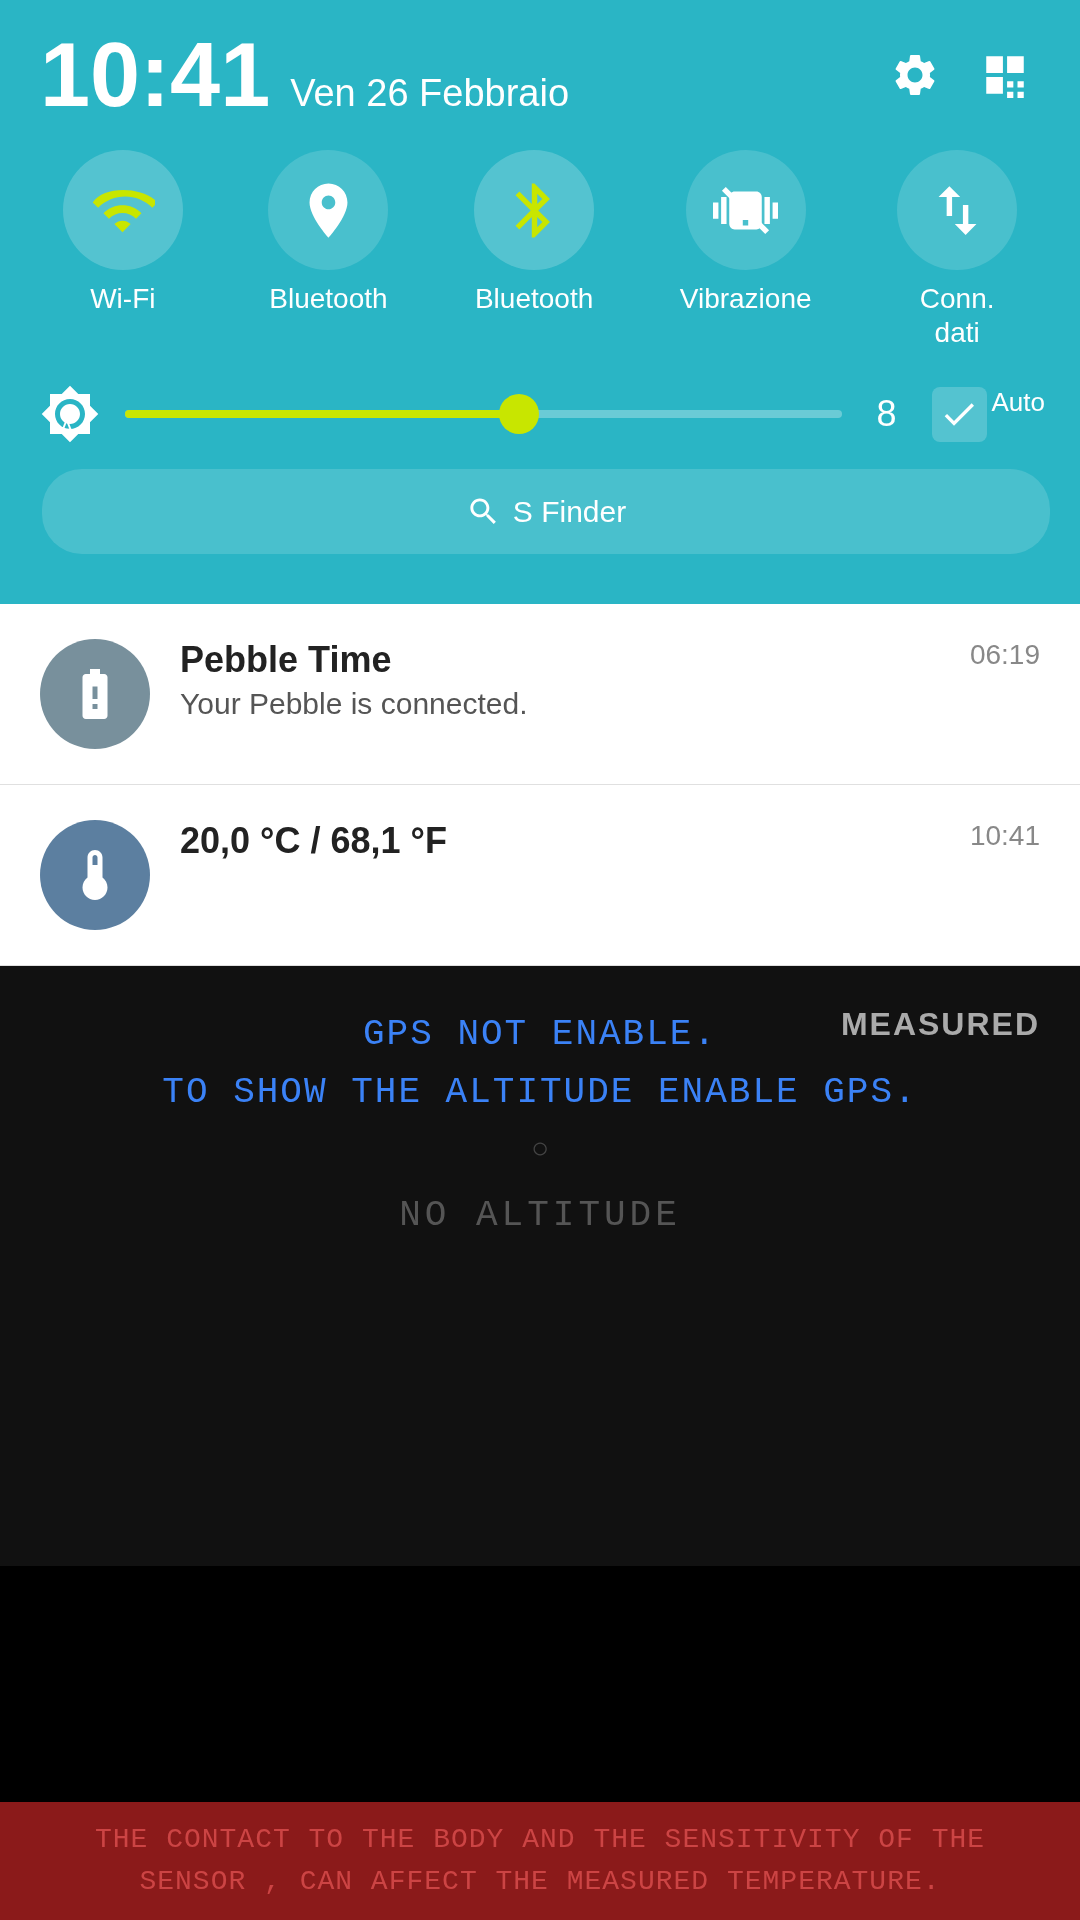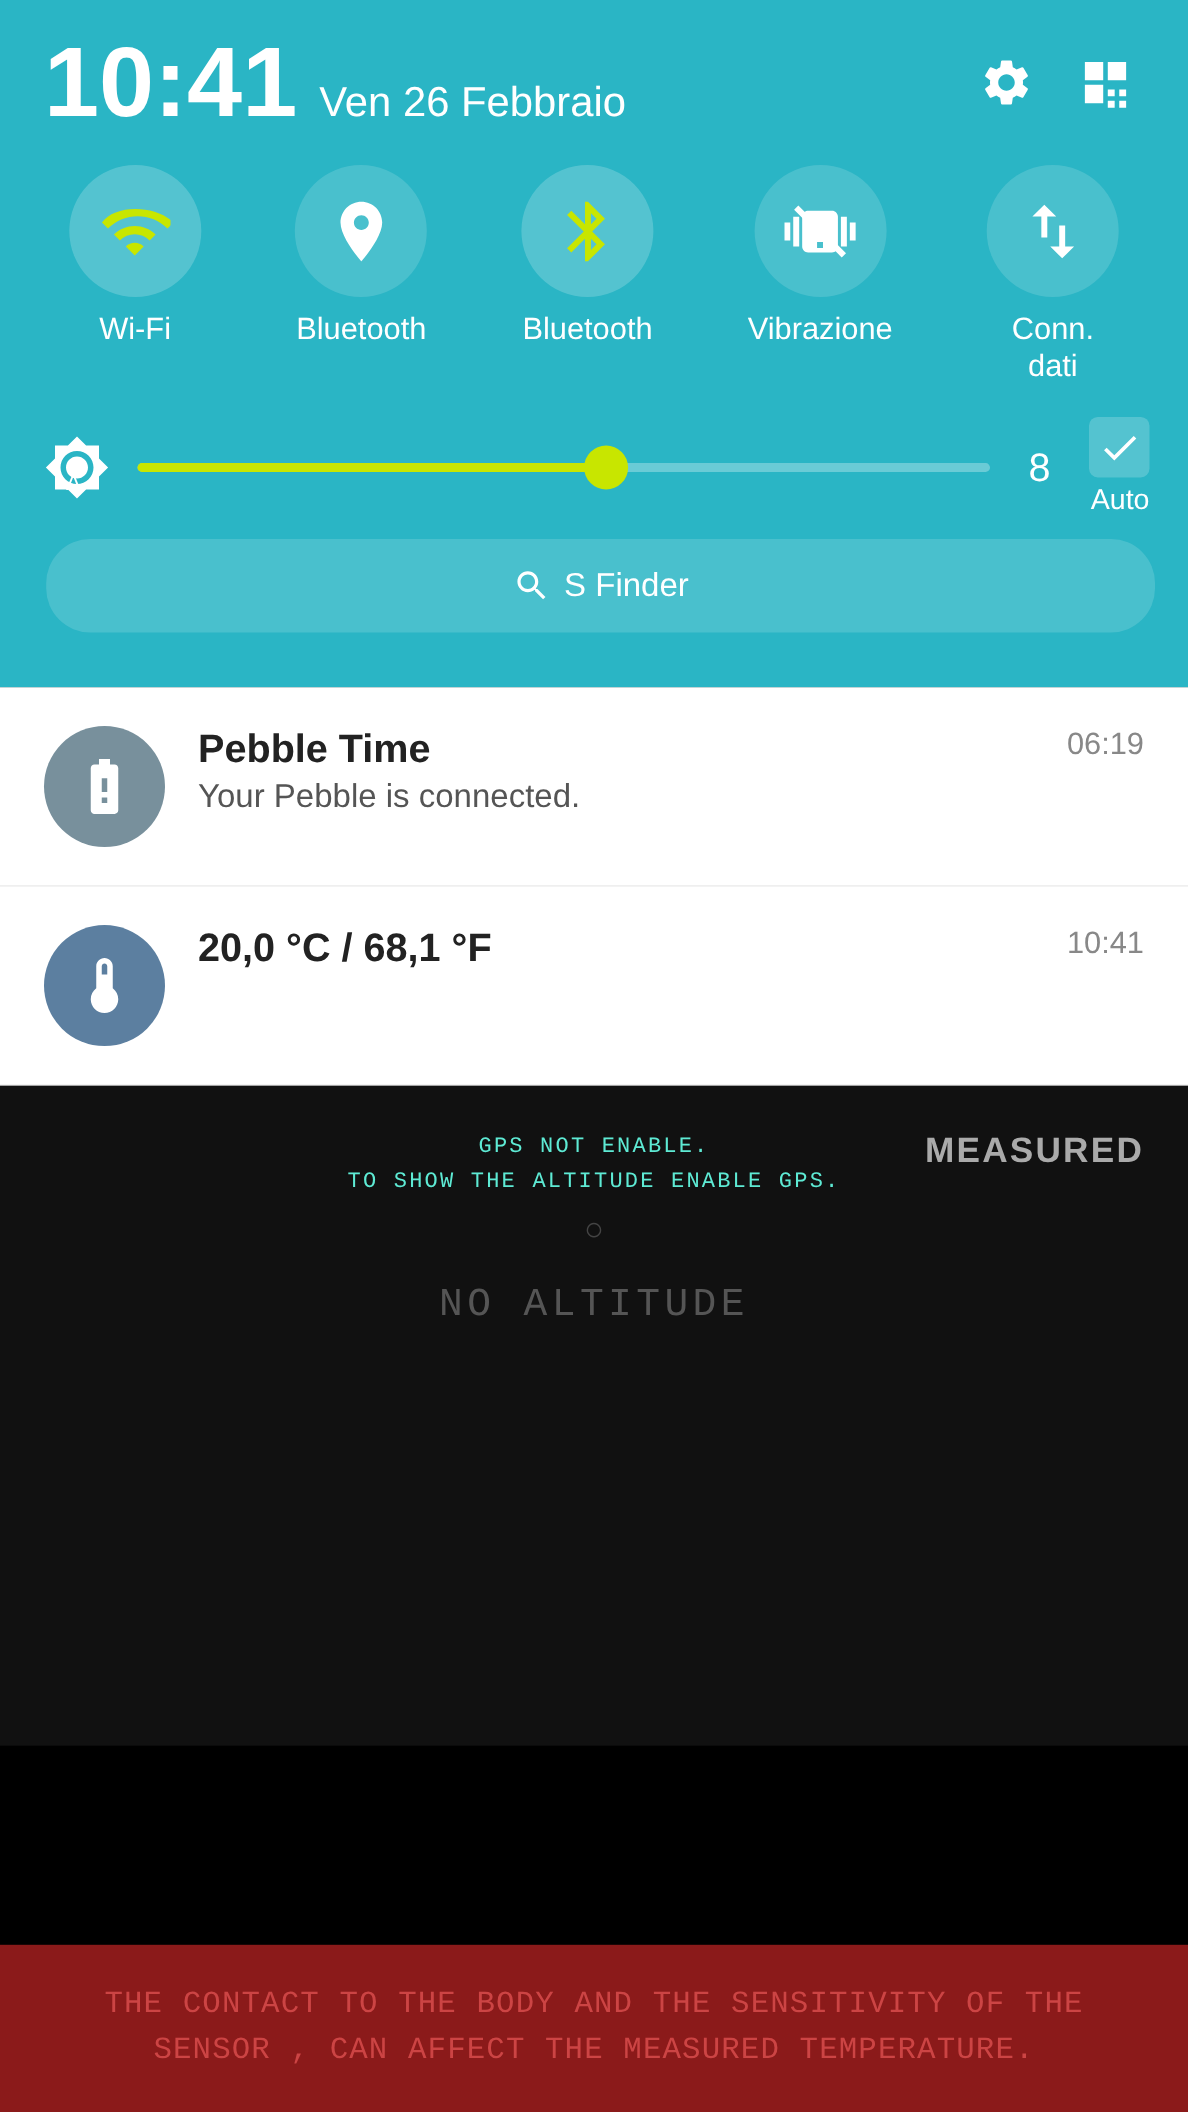--- a/index.html
+++ b/index.html
@@ -163,22 +163,22 @@
 
     .brightness-value {
       font-size: 36px;
       color: white;
       width: 50px;
       text-align: center;
     }
 
     .auto-checkbox {
       display: flex;
-      flex-direction: column;
-      align-items: flex-end;
+      flex-direction: row;
+      align-items: flex-start;
       gap: 5px;
       cursor: pointer;
     }
 
     .checkbox-box {
       width: 55px;
       height: 55px;
       background: rgba(255,255,255,0.2);
       border-radius: 8px;
       display: flex;
@@ -284,22 +284,22 @@
 
     
     .app-background {
       background: #111;
       min-height: 600px;
       padding: 40px 40px 0 40px;
       position: relative;
     }
 
     .gps-text {
-      font-size: 20px;
-      color: #5eead4;
+      font-size: 36px;
+      color: #3b82f6;
       font-family: 'Courier New', monospace;
       letter-spacing: 2px;
       text-align: center;
       line-height: 1.6;
       text-transform: uppercase;
     }
 
     .cancella-btn {
       position: absolute;
       top: 40px;
@@ -331,21 +331,21 @@
       margin-top: 30px;
     }
 
     
     .bottom-warning {
       position: absolute;
       bottom: 0;
       left: 0;
       right: 0;
       background: #8b1a1a;
-      padding: 34px 40px;
+      padding: 17px 40px;
     }
 
     .warning-text {
       font-size: 28px;
       color: #cc4444;
       font-family: 'Courier New', monospace;
       letter-spacing: 1px;
       text-align: center;
       text-transform: uppercase;
       line-height: 1.5;

